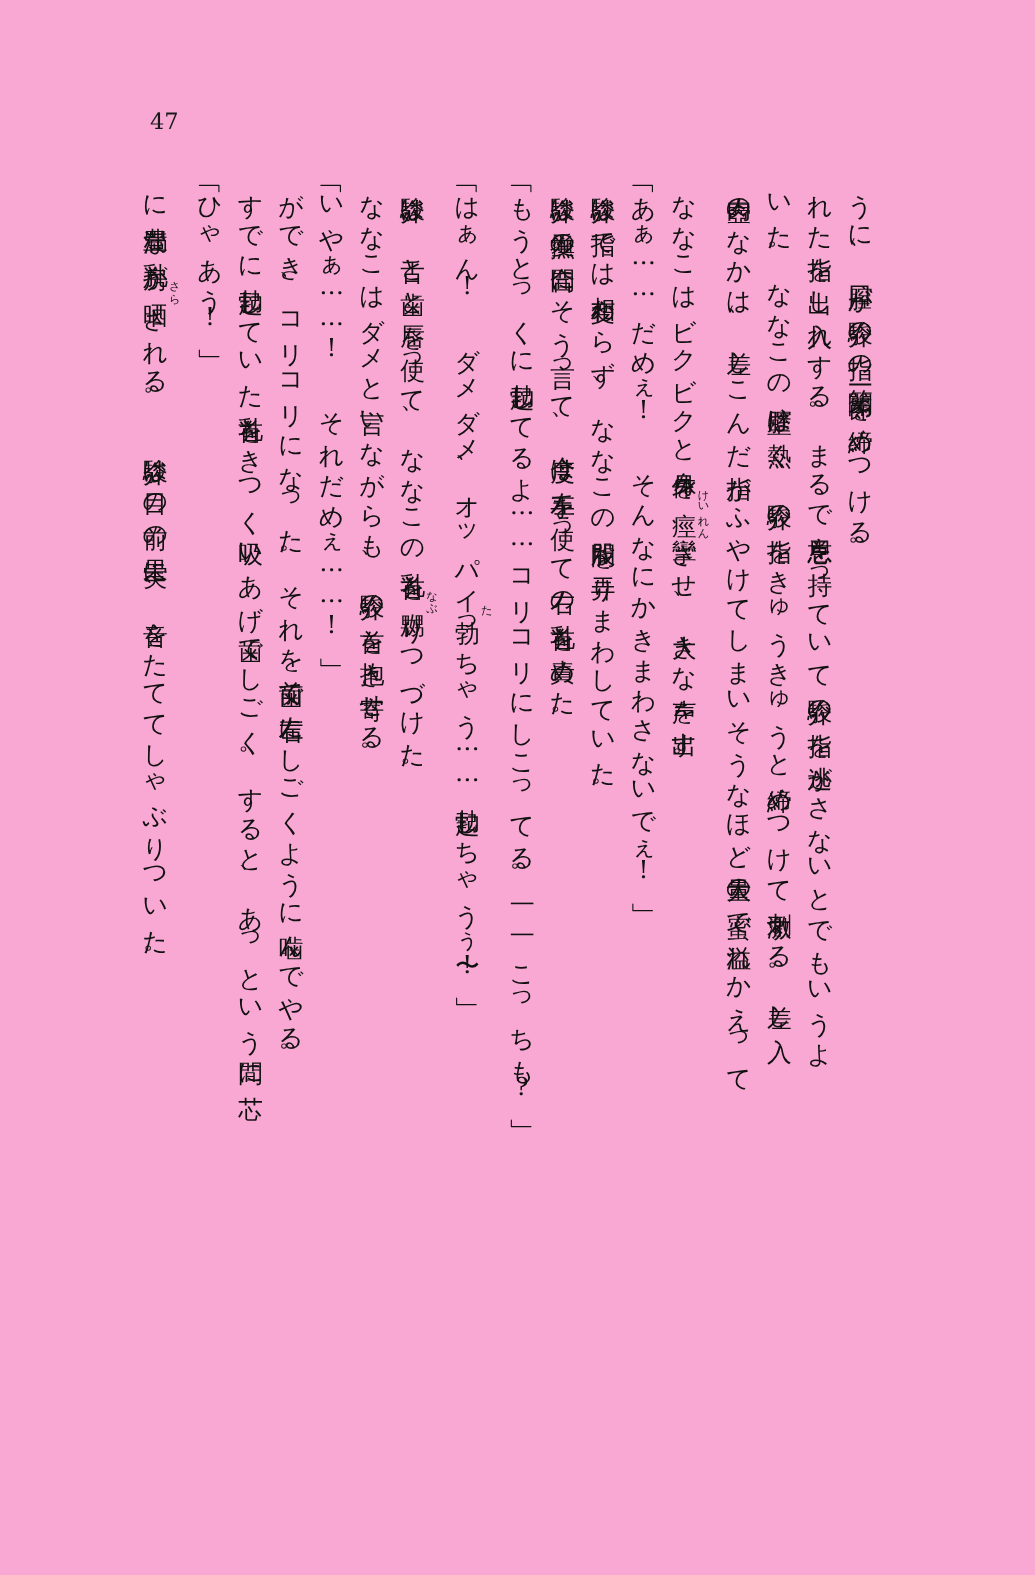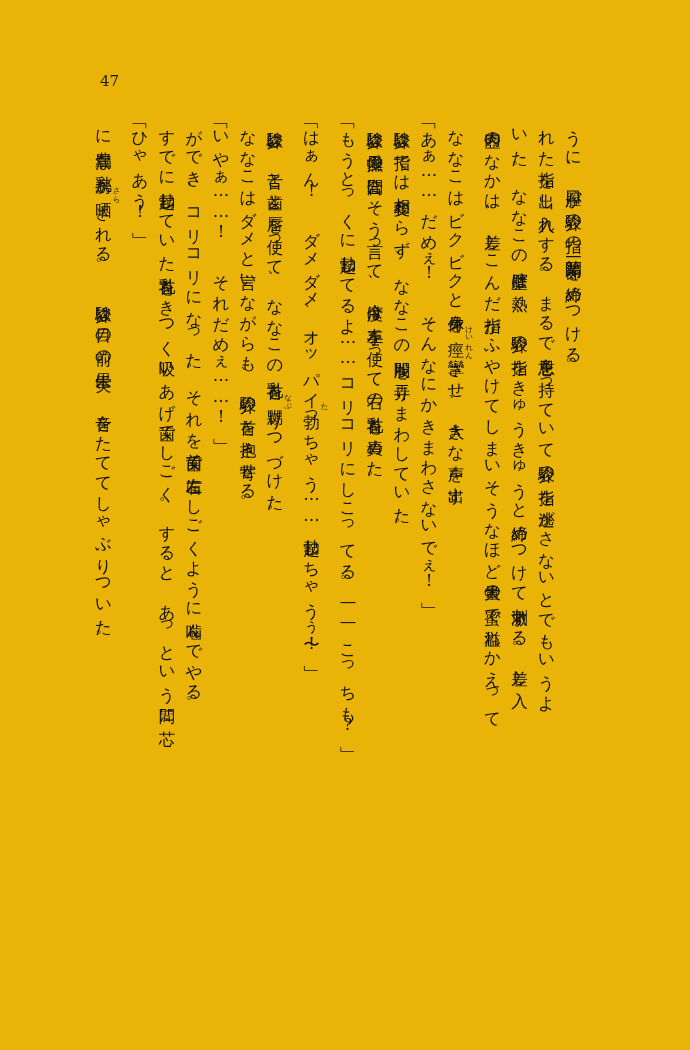--- a/index.html
+++ b/index.html
@@ -4,21 +4,21 @@
 <style>
   html, body {
     margin: 0;
     padding: 0;
     background: #ffffff;
   }
   .page {
     position: relative;
     width: 690px;
     height: 1050px;
-    background: #eab308;
+    background: #f9a8d4;
     overflow: hidden;
     font-family: "DejaVu Serif", "Liberation Serif", serif;
     color: #111111;
   }
   .page-number {
     position: absolute;
     top: 72px;
     left: 100px;
     font-size: 15px;
     color: #1a1a1a;

